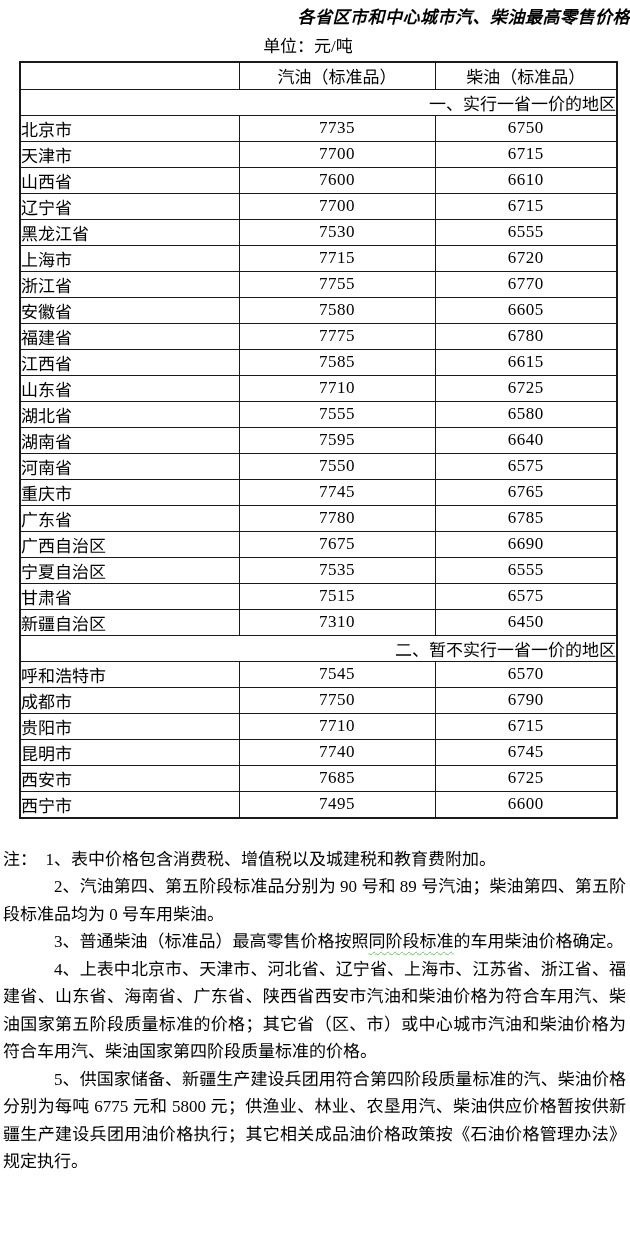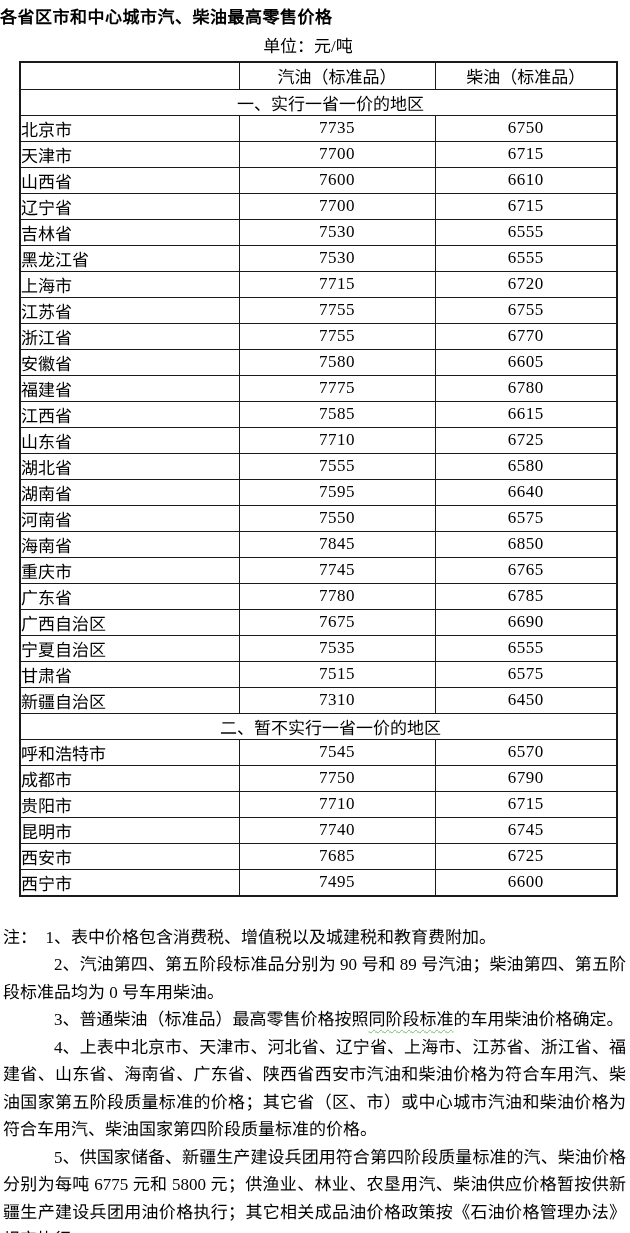--- a/index.html
+++ b/index.html
@@ -20,23 +20,24 @@
     font-family: "Liberation Serif", "DejaVu Serif", serif;
   }
   .page {
     width: 630px;
     padding: 7px 0 18px 0;
   }
   .title {
     margin: 0;
     font-size: 17px;
     font-weight: bold;
-    text-align: left;
+    text-align: right;
     line-height: 22px;
     letter-spacing: 0.5px;
+    font-style: italic;
   }
   .unit {
     margin: 7px 14px 3px 0;
     font-size: 17px;
     text-align: center;
     line-height: 22px;
   }
   table.price {
     table-layout: fixed;
     border-collapse: collapse;
@@ -53,21 +54,21 @@
   }
   .price thead th {
     height: 27px;
     font-size: 17px;
     text-align: center;
     margin-top: 20px;
   }
   .price tr.section-row td {
     height: 22px;
     font-size: 17px;
-    text-align: center;
+    text-align: right;
     padding-left: 24px;
   }
   .price td.region-cell {
     height: 26px;
     font-size: 17px;
     text-align: left;
     padding-right: 40px;
   }
   .price td.num-cell {
     font-size: 17px;
@@ -131,40 +132,30 @@
           <td class="region-cell">山西省</td>
           <td class="num-cell">7600</td>
           <td class="num-cell">6610</td>
         </tr>
         <tr>
           <td class="region-cell">辽宁省</td>
           <td class="num-cell">7700</td>
           <td class="num-cell">6715</td>
         </tr>
         <tr>
-          <td class="region-cell">吉林省</td>
-          <td class="num-cell">7530</td>
-          <td class="num-cell">6555</td>
-        </tr>
-        <tr>
           <td class="region-cell">黑龙江省</td>
           <td class="num-cell">7530</td>
           <td class="num-cell">6555</td>
         </tr>
         <tr>
           <td class="region-cell">上海市</td>
           <td class="num-cell">7715</td>
           <td class="num-cell">6720</td>
         </tr>
         <tr>
-          <td class="region-cell">江苏省</td>
-          <td class="num-cell">7755</td>
-          <td class="num-cell">6755</td>
-        </tr>
-        <tr>
           <td class="region-cell">浙江省</td>
           <td class="num-cell">7755</td>
           <td class="num-cell">6770</td>
         </tr>
         <tr>
           <td class="region-cell">安徽省</td>
           <td class="num-cell">7580</td>
           <td class="num-cell">6605</td>
         </tr>
         <tr>
@@ -189,25 +180,20 @@
         </tr>
         <tr>
           <td class="region-cell">湖南省</td>
           <td class="num-cell">7595</td>
           <td class="num-cell">6640</td>
         </tr>
         <tr>
           <td class="region-cell">河南省</td>
           <td class="num-cell">7550</td>
           <td class="num-cell">6575</td>
-        </tr>
-        <tr>
-          <td class="region-cell">海南省</td>
-          <td class="num-cell">7845</td>
-          <td class="num-cell">6850</td>
         </tr>
         <tr>
           <td class="region-cell">重庆市</td>
           <td class="num-cell">7745</td>
           <td class="num-cell">6765</td>
         </tr>
         <tr>
           <td class="region-cell">广东省</td>
           <td class="num-cell">7780</td>
           <td class="num-cell">6785</td>

